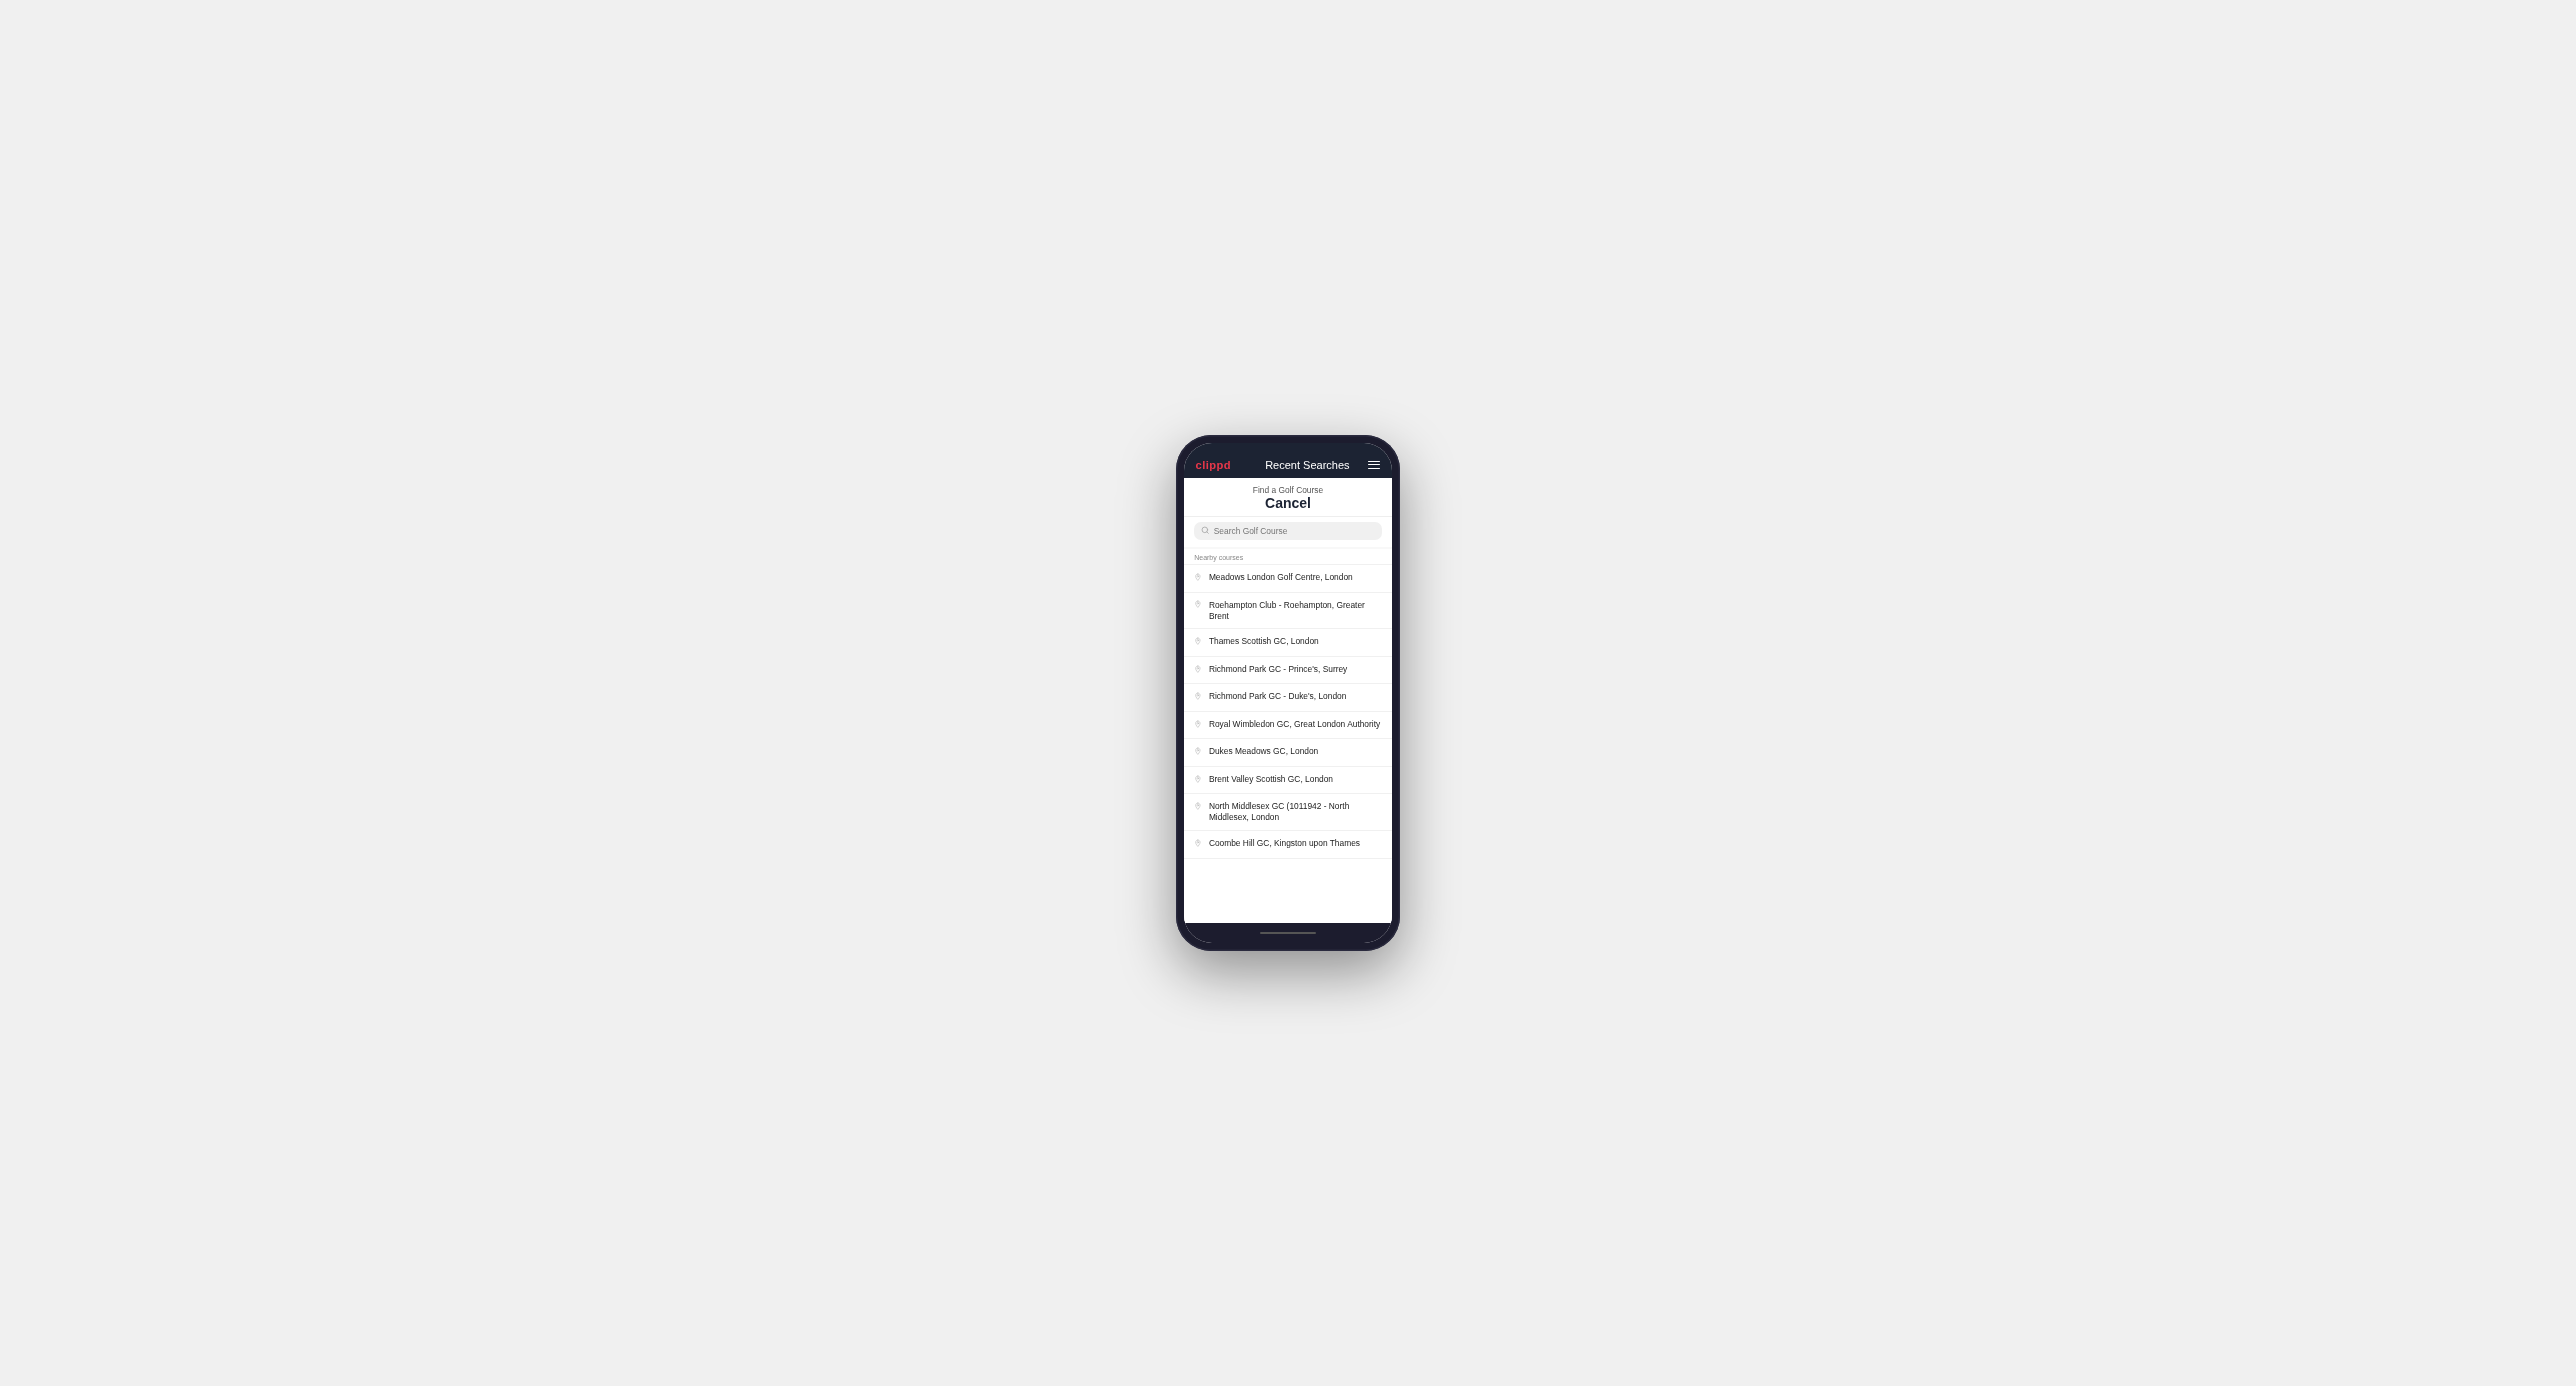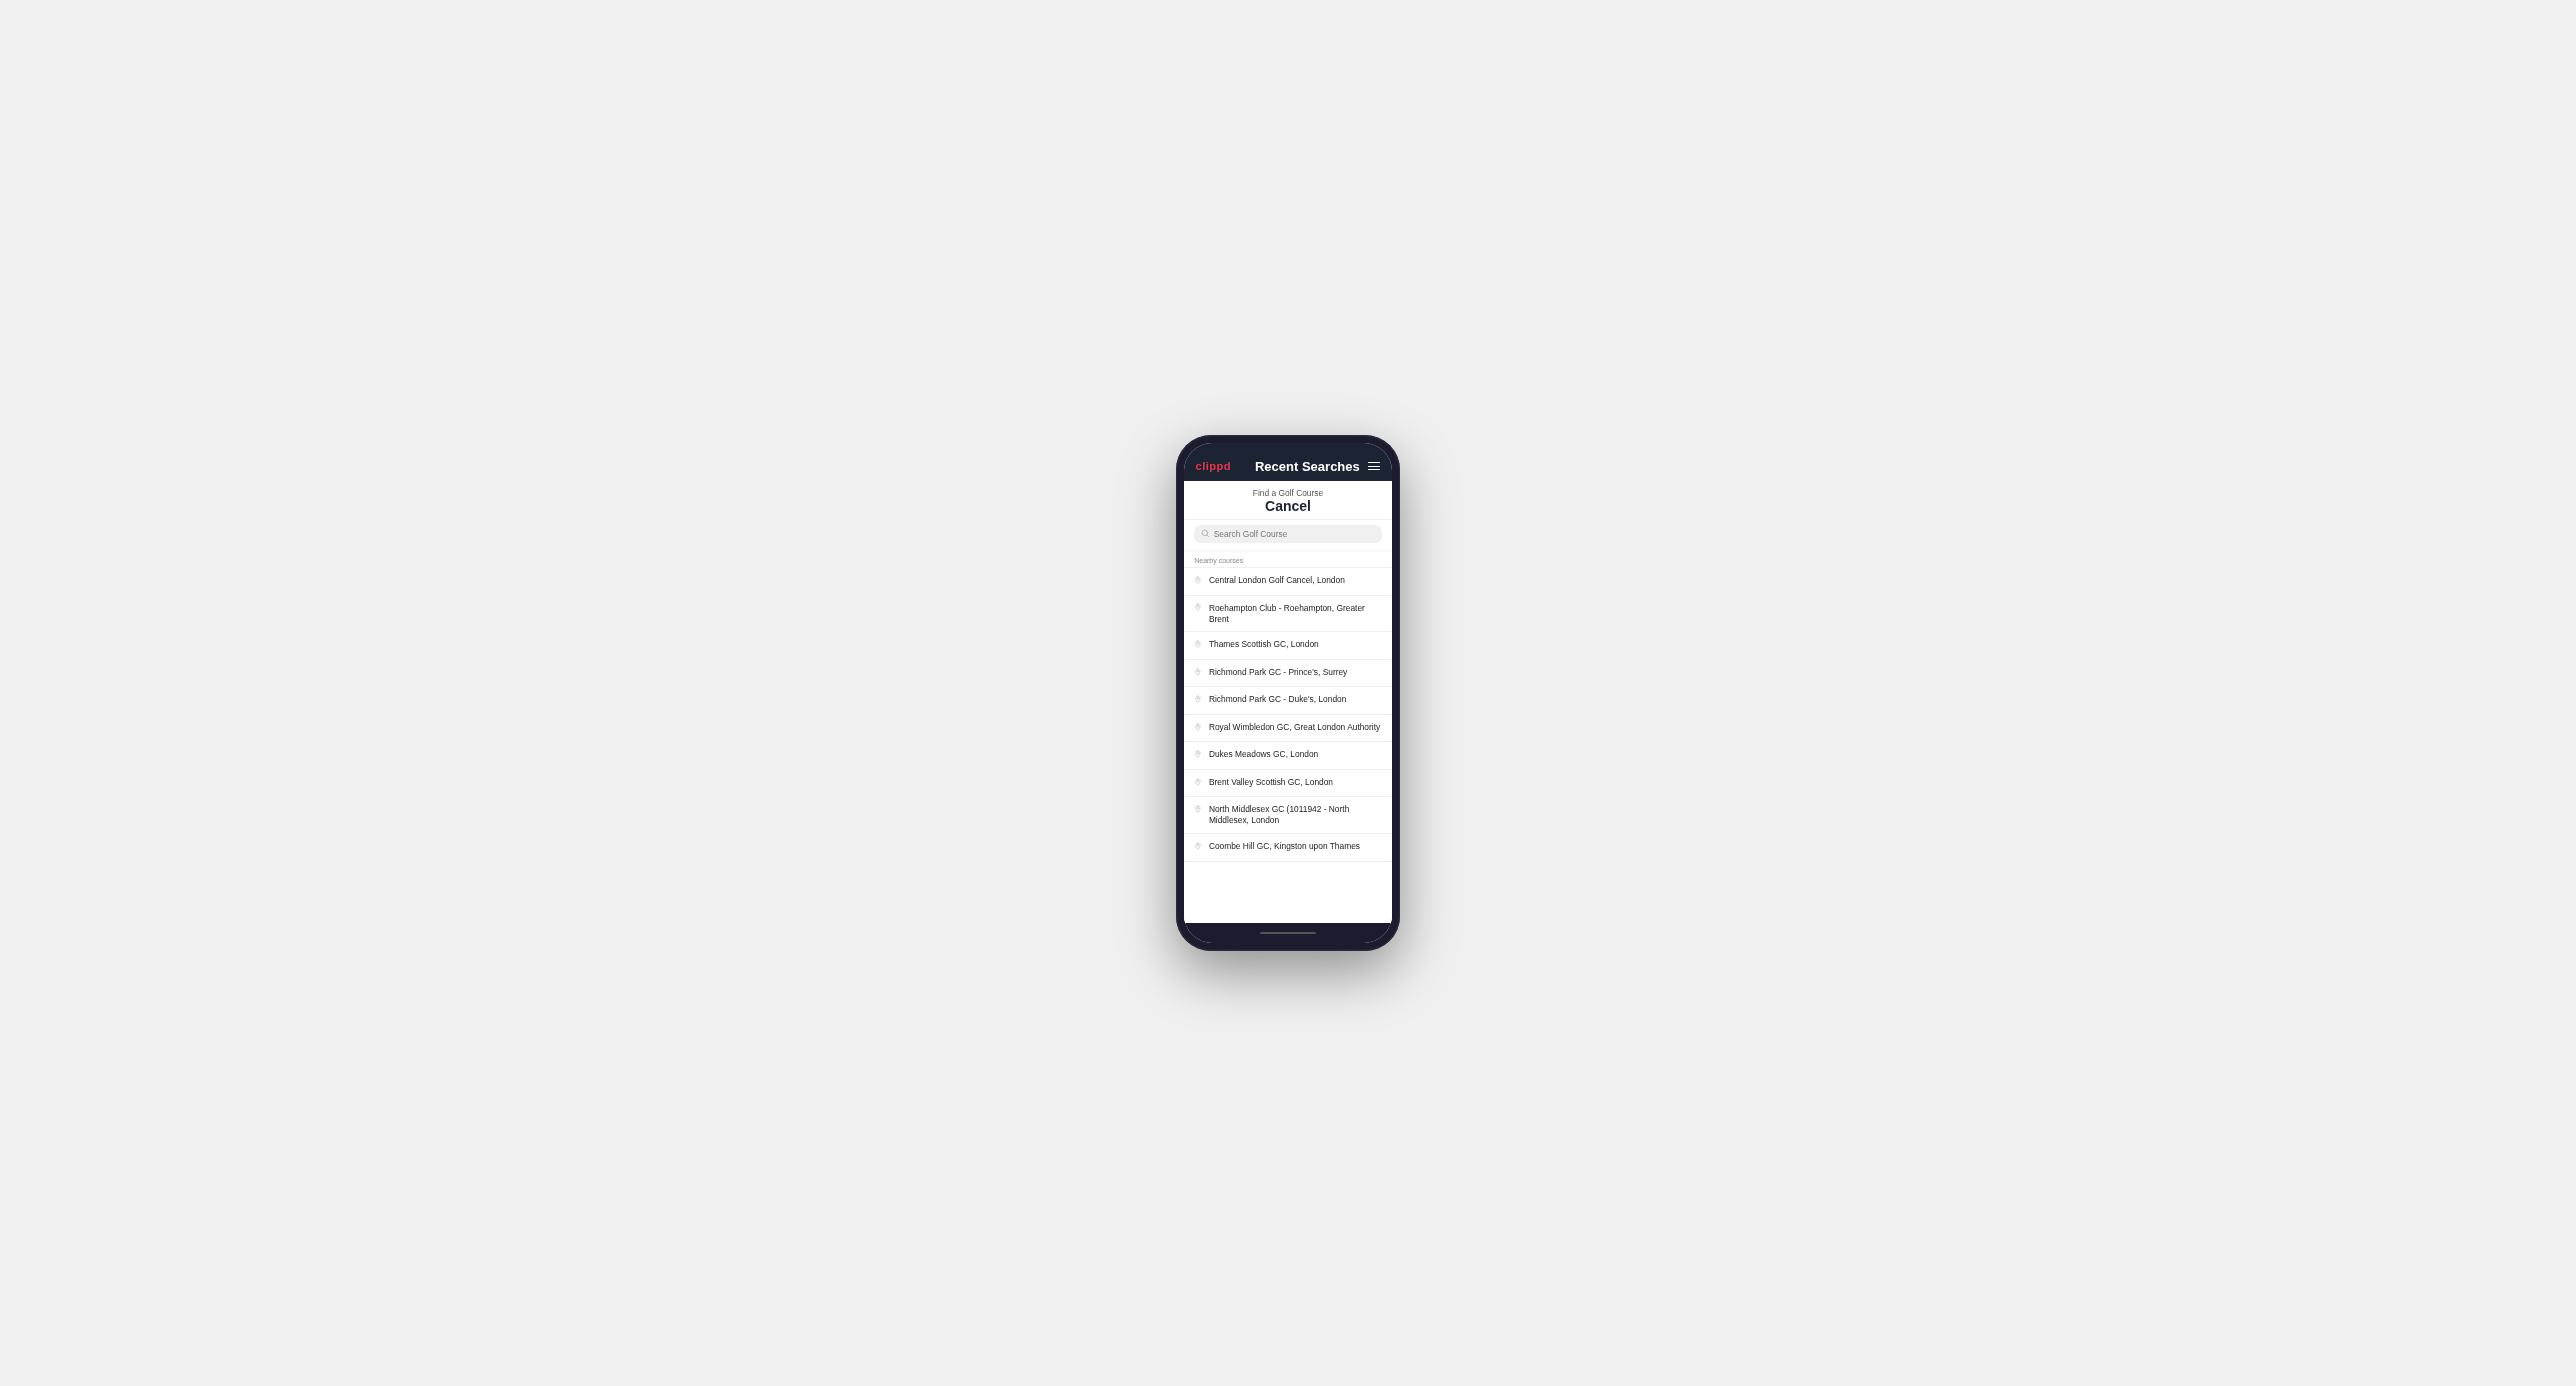--- a/index.html
+++ b/index.html
@@ -42,22 +42,22 @@
       padding: 5.6px 11.2px 7px;
     }
     .app-logo {
       color: #e8374a;
       font-weight: 700;
       font-size: 11.2px;
       letter-spacing: 0.4px;
     }
     .header-title {
       color: #fff;
-      font-size: 13px;
-      font-weight: 700;
+      font-size: 11px;
+      font-weight: 400;
       padding-left: 16px;
     }
     .hamburger-icon {
       display: flex;
       flex-direction: column;
       gap: 2.1px;
       cursor: pointer;
     }
     .hamburger-icon span {
       display: block;
@@ -197,21 +197,21 @@
       <div class="nearby-section">
         <div class="nearby-label">Nearby courses</div>
         <div id="course-list">
             <div class="course-item">
       <span class="pin-icon">
         <svg width="7.7" height="9.8" viewBox="0 0 24 28" fill="none" stroke="#bbb" stroke-width="2" stroke-linecap="round" stroke-linejoin="round">
           <path d="M12 2C8.13 2 5 5.13 5 9c0 5.25 7 13 7 13s7-7.75 7-13c0-3.87-3.13-7-7-7z"></path>
           <circle cx="12" cy="9" r="2.5"></circle>
         </svg>
       </span>
-      <span class="course-name">Central London Golf Cancel, London</span>
+      <span class="course-name">Meadows London Golf Centre, London</span>
     </div>
             <div class="course-item">
       <span class="pin-icon">
         <svg width="7.7" height="9.8" viewBox="0 0 24 28" fill="none" stroke="#bbb" stroke-width="2" stroke-linecap="round" stroke-linejoin="round">
           <path d="M12 2C8.13 2 5 5.13 5 9c0 5.25 7 13 7 13s7-7.75 7-13c0-3.87-3.13-7-7-7z"></path>
           <circle cx="12" cy="9" r="2.5"></circle>
         </svg>
       </span>
       <span class="course-name">Roehampton Club - Roehampton, Greater Brent</span>
     </div>

